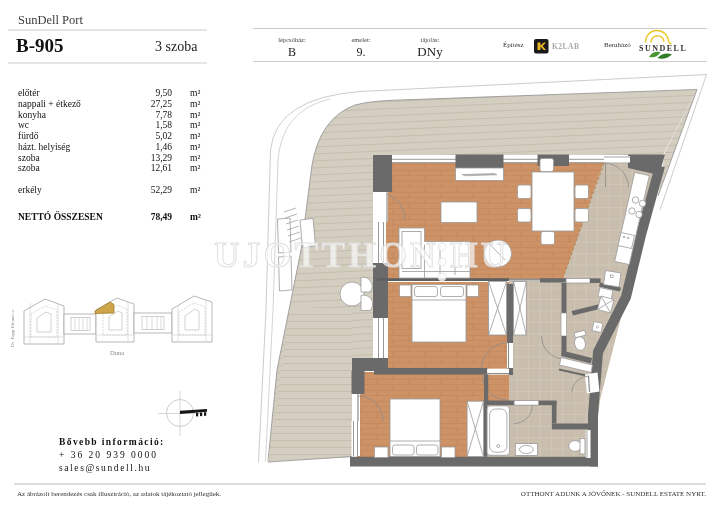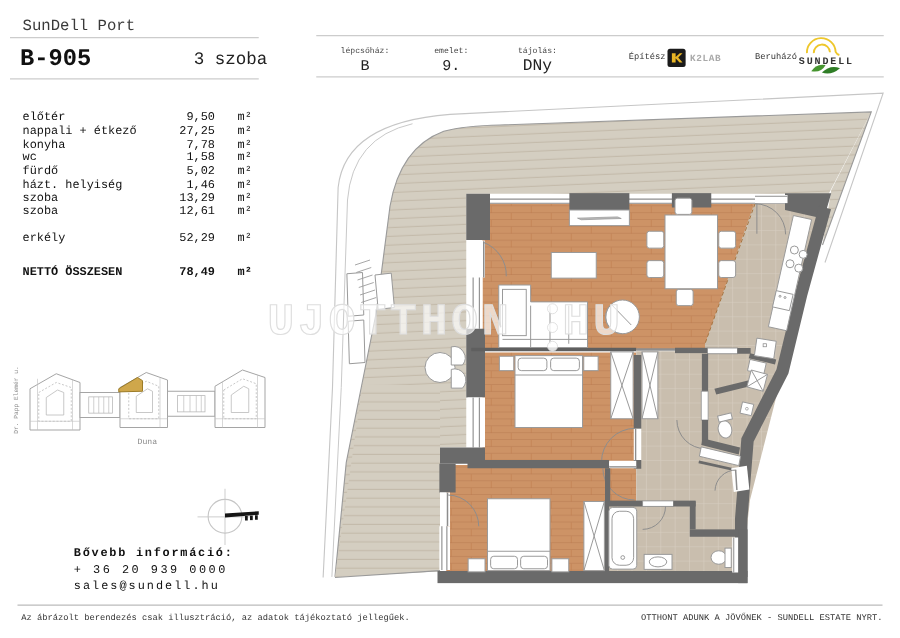--- a/index.html
+++ b/index.html
@@ -1,17 +1,17 @@
 <!DOCTYPE html>
 <html><head>
 <meta charset="utf-8">
 <style>
   html,body{margin:0;padding:0;background:#fff;}
   #page{position:relative;width:720px;height:510px;background:#fff;overflow:hidden;
-        font-family:Liberation Mono, monospace;}
+        font-family:Liberation Serif, serif;}
   svg{position:absolute;left:0;top:0;}
 </style>
 </head>
 <body>
 <div id="page">
 <svg width="720" height="510" viewBox="0 0 720 510">
 
   <text x="18" y="24" font-size="12.5" fill="#3a3a3a">SunDell Port</text>
 
   <line x1="8" y1="30" x2="207" y2="30" stroke="#cccccc" stroke-width="1"></line>

